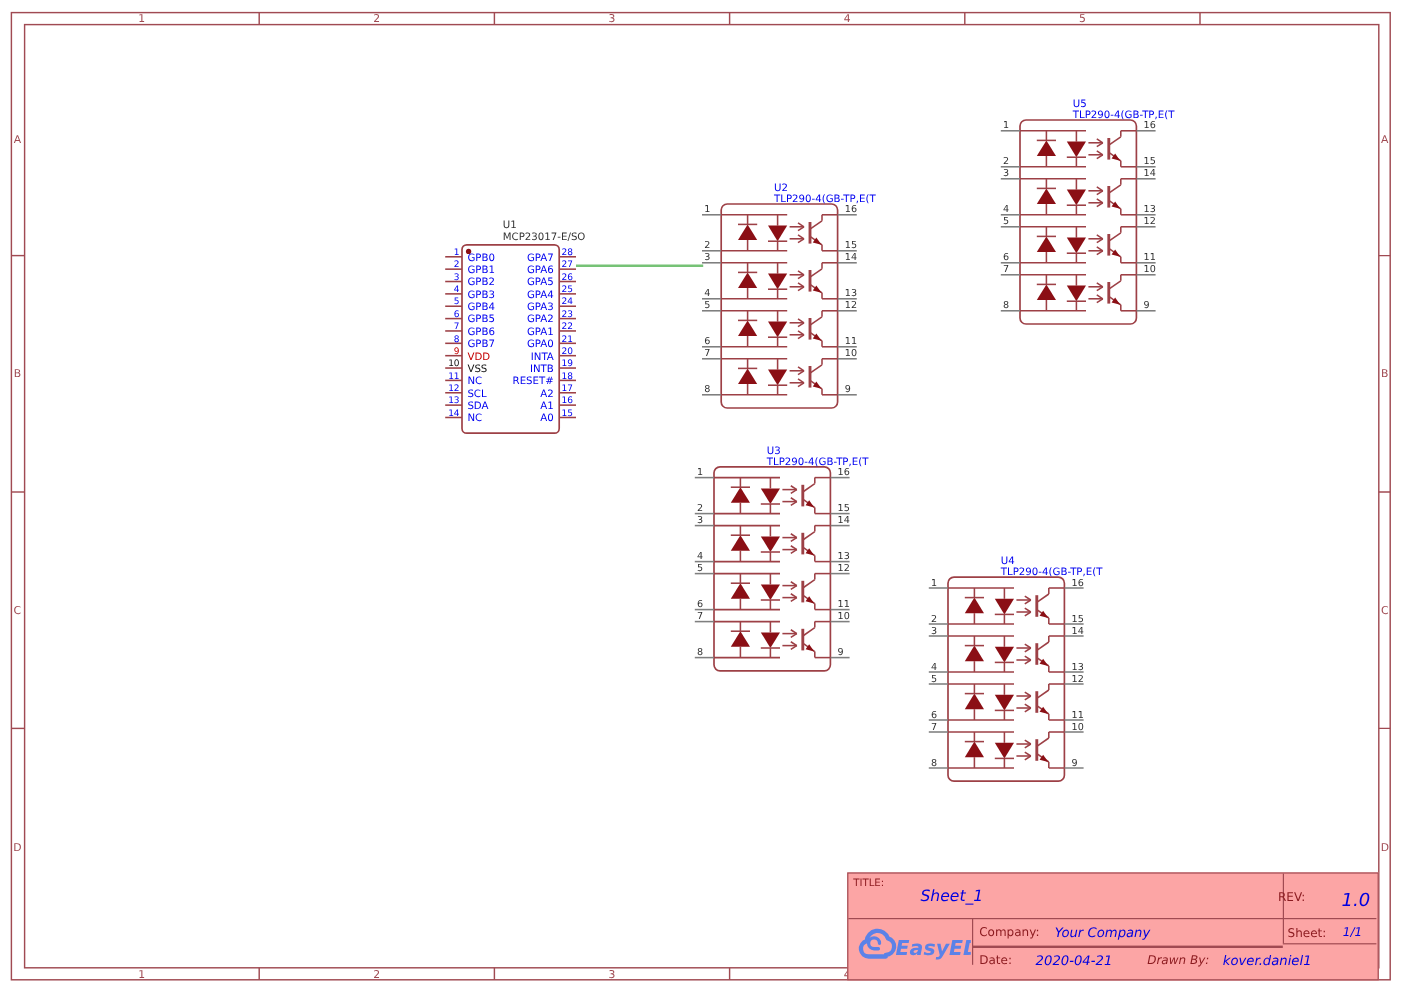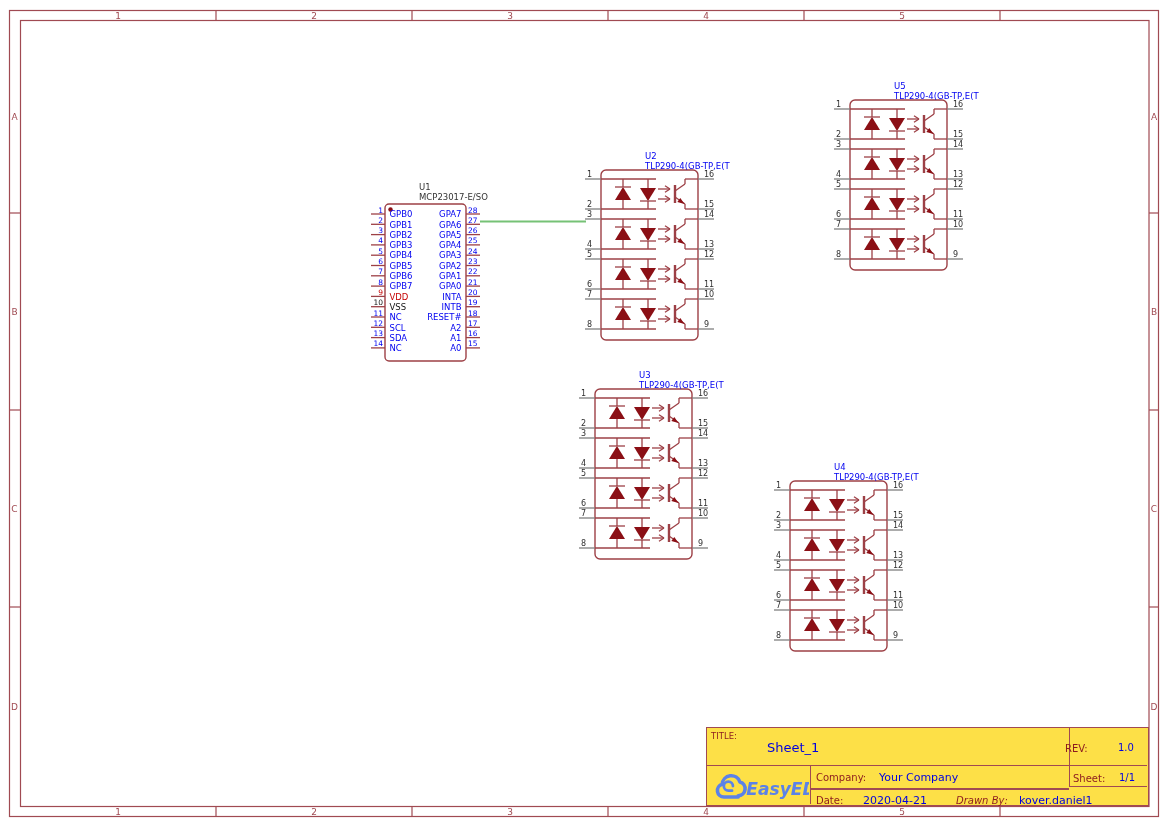--- a/index.html
+++ b/index.html
@@ -1,27 +1,27 @@
 <!DOCTYPE html>
 <html><head>
 <meta charset="utf-8">
 <style>
   html,body{margin:0;padding:0;background:#ffffff;}
   .sheet{position:relative;width:1169px;height:828px;background:#fff;overflow:hidden;
          font-family:"DejaVu Sans","Liberation Sans",sans-serif;}
   #schematic{position:absolute;left:0;top:0;}
   #schematic text{font-family:"DejaVu Sans","Liberation Sans",sans-serif;}
   
-  .tb{position:absolute;left:706px;top:727px;width:443px;height:79px;
-      border:1.5px solid var(--frame);box-sizing:border-box;background:#fde047;}
+  .tb{position:absolute;left:706px;top:727px;width:443px;height:90px;
+      border:1.5px solid var(--frame);box-sizing:border-box;background:#fca5a5;}
   .tb .hl{position:absolute;height:1.5px;background:var(--frame);}
   .tb .vl{position:absolute;width:1.5px;background:var(--frame);}
   .tb span{position:absolute;white-space:nowrap;line-height:1;display:block;}
   .lbl{color:var(--tblabel);}
-  .val{color:var(--tbvalue);}
+  .val{color:var(--tbvalue);font-style:italic;}
   .logo{position:absolute;left:6px;top:42px;}
 </style>
 </head>
 <body>
 
 <div class="sheet" style="--frame: #a04a52; --tblabel: #8b1a1f; --tbvalue: #0000e0;">
 
   <svg id="schematic" width="1169" height="828">
       <g stroke="#a04a52" fill="none" stroke-width="1.2">
         <rect x="9.5" y="10.5" width="1149" height="806"></rect>
@@ -692,21 +692,21 @@
 
     <div class="hl" style="top:36.5px;left:0;width:440px;"></div>
     <div class="vl" style="left:361.5px;top:0;height:58px;"></div>
     <div class="hl" style="top:57.5px;left:361.5px;width:78.5px;"></div>
     <div class="vl" style="left:102.5px;top:36.5px;height:39.5px;"></div>
     <div class="hl" style="top:60px;left:102.5px;width:259px;"></div>
 
     <span class="lbl" style="left:4px;top:4px;font-size:8.5px;">TITLE:</span>
     <span class="val" style="left:60px;top:13px;font-size:13px;">Sheet_1</span>
     <span class="lbl" style="left:358px;top:16px;font-size:10px;">REV:</span>
-    <span class="val" style="left:411px;top:15px;font-size:10px;">1.0</span>
+    <span class="val" style="left:411px;top:15px;font-size:15px;">1.0</span>
     <span class="lbl" style="left:366px;top:46px;font-size:10px;">Sheet:</span>
     <span class="val" style="left:412px;top:45px;font-size:10px;">1/1</span>
     <span class="lbl" style="left:109px;top:45px;font-size:10px;">Company:</span>
     <span class="val" style="left:172px;top:44px;font-size:11px;">Your Company</span>
     <span class="lbl" style="left:109px;top:68px;font-size:10px;">Date:</span>
     <span class="val" style="left:156px;top:67px;font-size:11px;">2020-04-21</span>
     <span class="lbl" style="left:249px;top:68px;font-size:10px;font-style:italic;">Drawn By:</span>
     <span class="val" style="left:312px;top:67px;font-size:11px;">kover.daniel1</span>
 
     <svg class="logo" width="96" height="33" viewBox="0 0 118 40">

